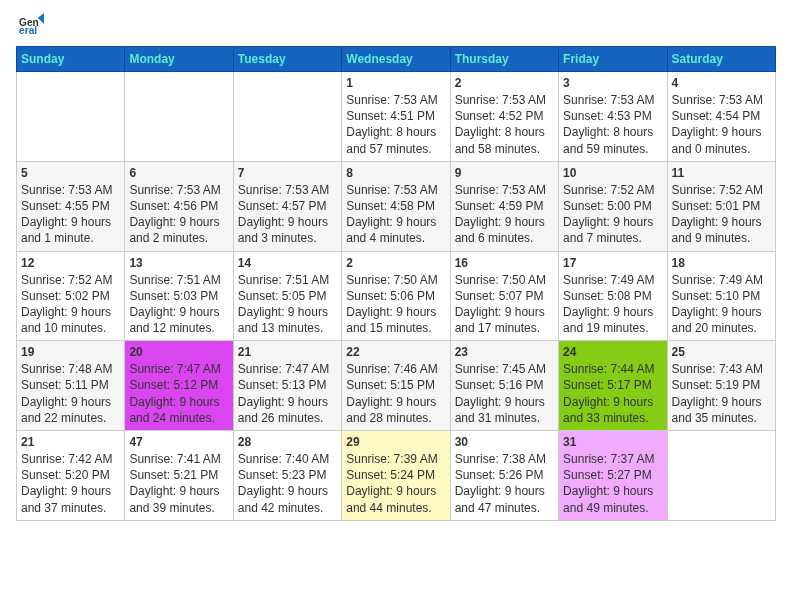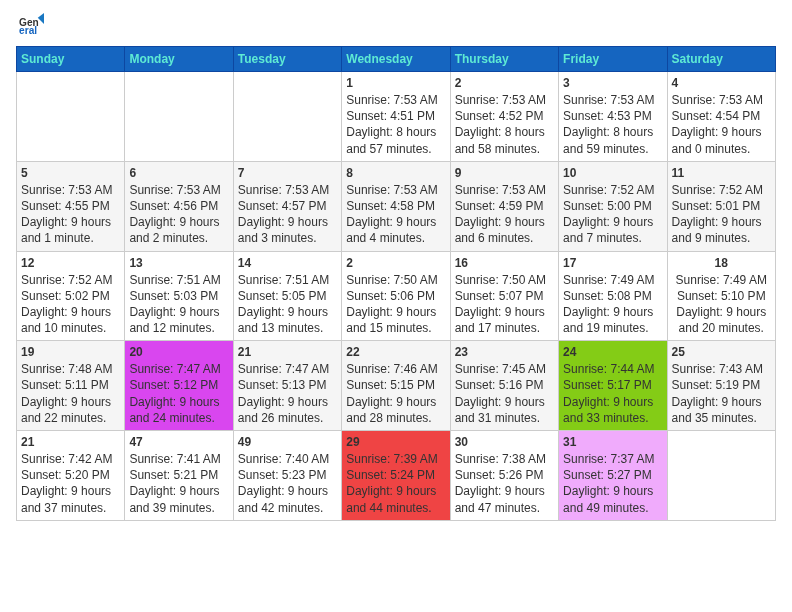--- a/index.html
+++ b/index.html
@@ -212,21 +212,21 @@
             <div class="day-info">Sunrise: 7:50 AM<br>Sunset: 5:06 PM<br>Daylight: 9 hours and 15 minutes.</div>
           </td>
           <td style="background: rgb(255, 255, 255);">
             <span class="day-number">16</span>
             <div class="day-info">Sunrise: 7:50 AM<br>Sunset: 5:07 PM<br>Daylight: 9 hours and 17 minutes.</div>
           </td>
           <td style="background: rgb(255, 255, 255);">
             <span class="day-number">17</span>
             <div class="day-info">Sunrise: 7:49 AM<br>Sunset: 5:08 PM<br>Daylight: 9 hours and 19 minutes.</div>
           </td>
-          <td style="background: rgb(255, 255, 255); text-align: center;">
+          <td style="background: rgb(255, 255, 255);">
             <span class="day-number">18</span>
             <div class="day-info">Sunrise: 7:49 AM<br>Sunset: 5:10 PM<br>Daylight: 9 hours and 20 minutes.</div>
           </td>
         </tr>
         <tr>
           <td style="background: rgb(245, 245, 245);">
             <span class="day-number">19</span>
             <div class="day-info">Sunrise: 7:48 AM<br>Sunset: 5:11 PM<br>Daylight: 9 hours and 22 minutes.</div>
           </td>
           <td style="background: #d946ef; margin-top: 31px;">
@@ -257,24 +257,24 @@
         <tr>
           <td style="background: rgb(255, 255, 255);">
             <span class="day-number">21</span>
             <div class="day-info">Sunrise: 7:42 AM<br>Sunset: 5:20 PM<br>Daylight: 9 hours and 37 minutes.</div>
           </td>
           <td style="background: rgb(255, 255, 255);">
             <span class="day-number">47</span>
             <div class="day-info">Sunrise: 7:41 AM<br>Sunset: 5:21 PM<br>Daylight: 9 hours and 39 minutes.</div>
           </td>
           <td style="background: rgb(255, 255, 255);">
-            <span class="day-number">49</span>
+            <span class="day-number">28</span>
             <div class="day-info">Sunrise: 7:40 AM<br>Sunset: 5:23 PM<br>Daylight: 9 hours and 42 minutes.</div>
           </td>
-          <td style="background: #ef4444;">
+          <td style="background: #fef9c3;">
             <span class="day-number">29</span>
             <div class="day-info">Sunrise: 7:39 AM<br>Sunset: 5:24 PM<br>Daylight: 9 hours and 44 minutes.</div>
           </td>
           <td style="background: rgb(255, 255, 255); margin-top: 34px;">
             <span class="day-number">30</span>
             <div class="day-info">Sunrise: 7:38 AM<br>Sunset: 5:26 PM<br>Daylight: 9 hours and 47 minutes.</div>
           </td>
           <td style="background: #f0abfc;">
             <span class="day-number">31</span>
             <div class="day-info">Sunrise: 7:37 AM<br>Sunset: 5:27 PM<br>Daylight: 9 hours and 49 minutes.</div>

